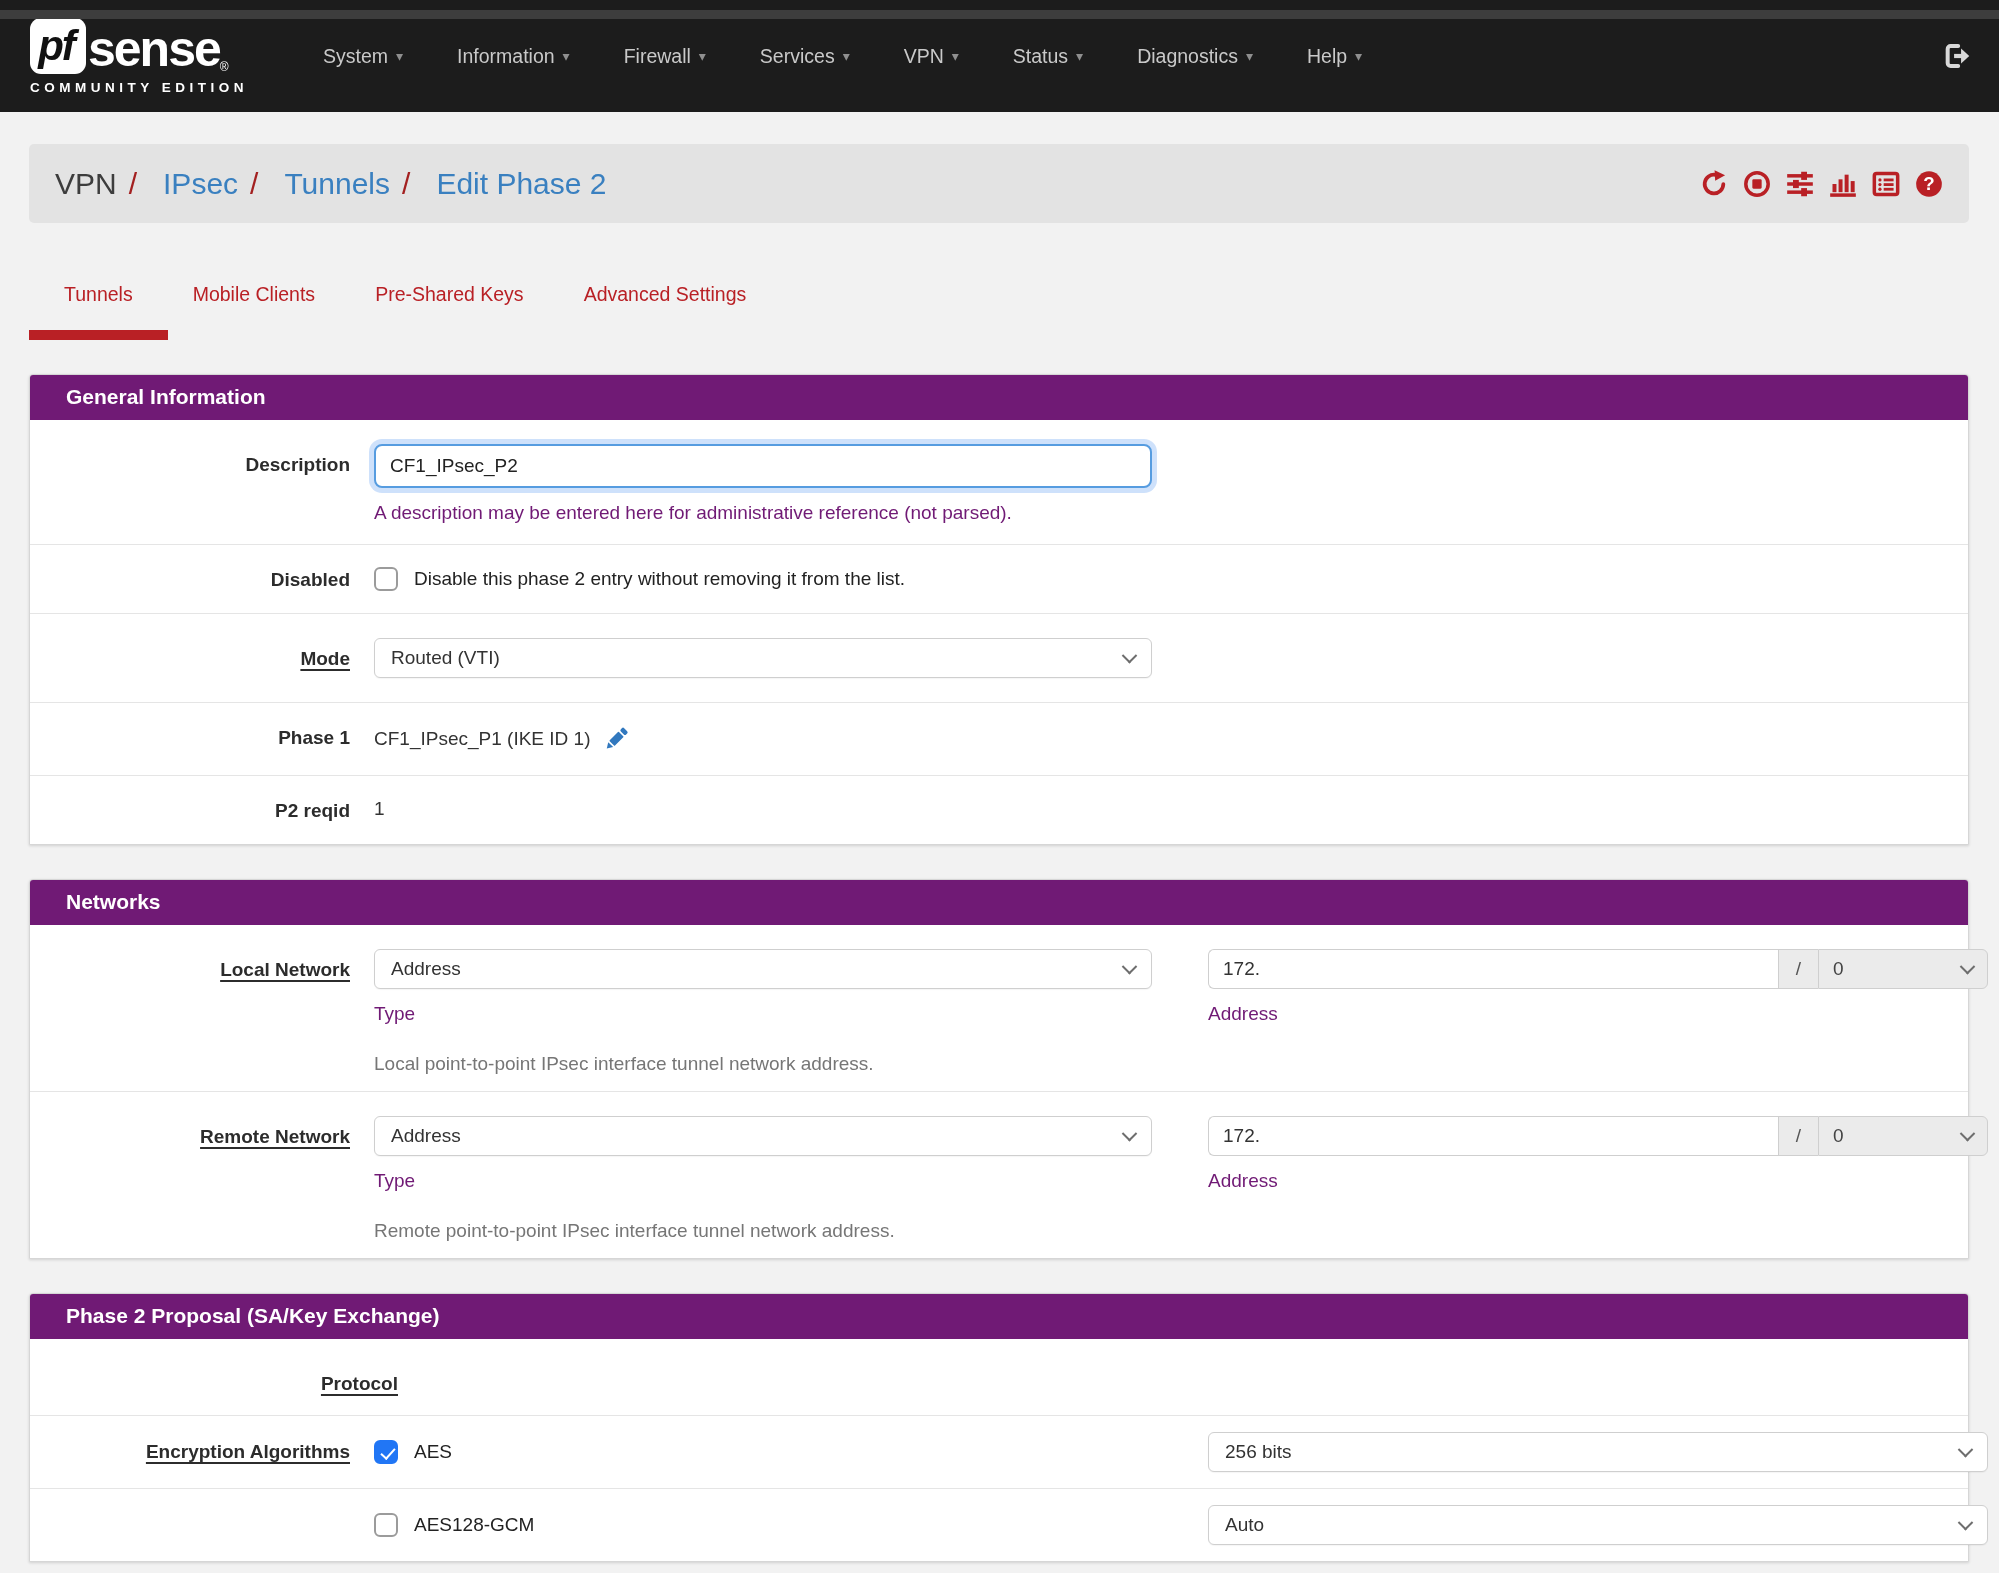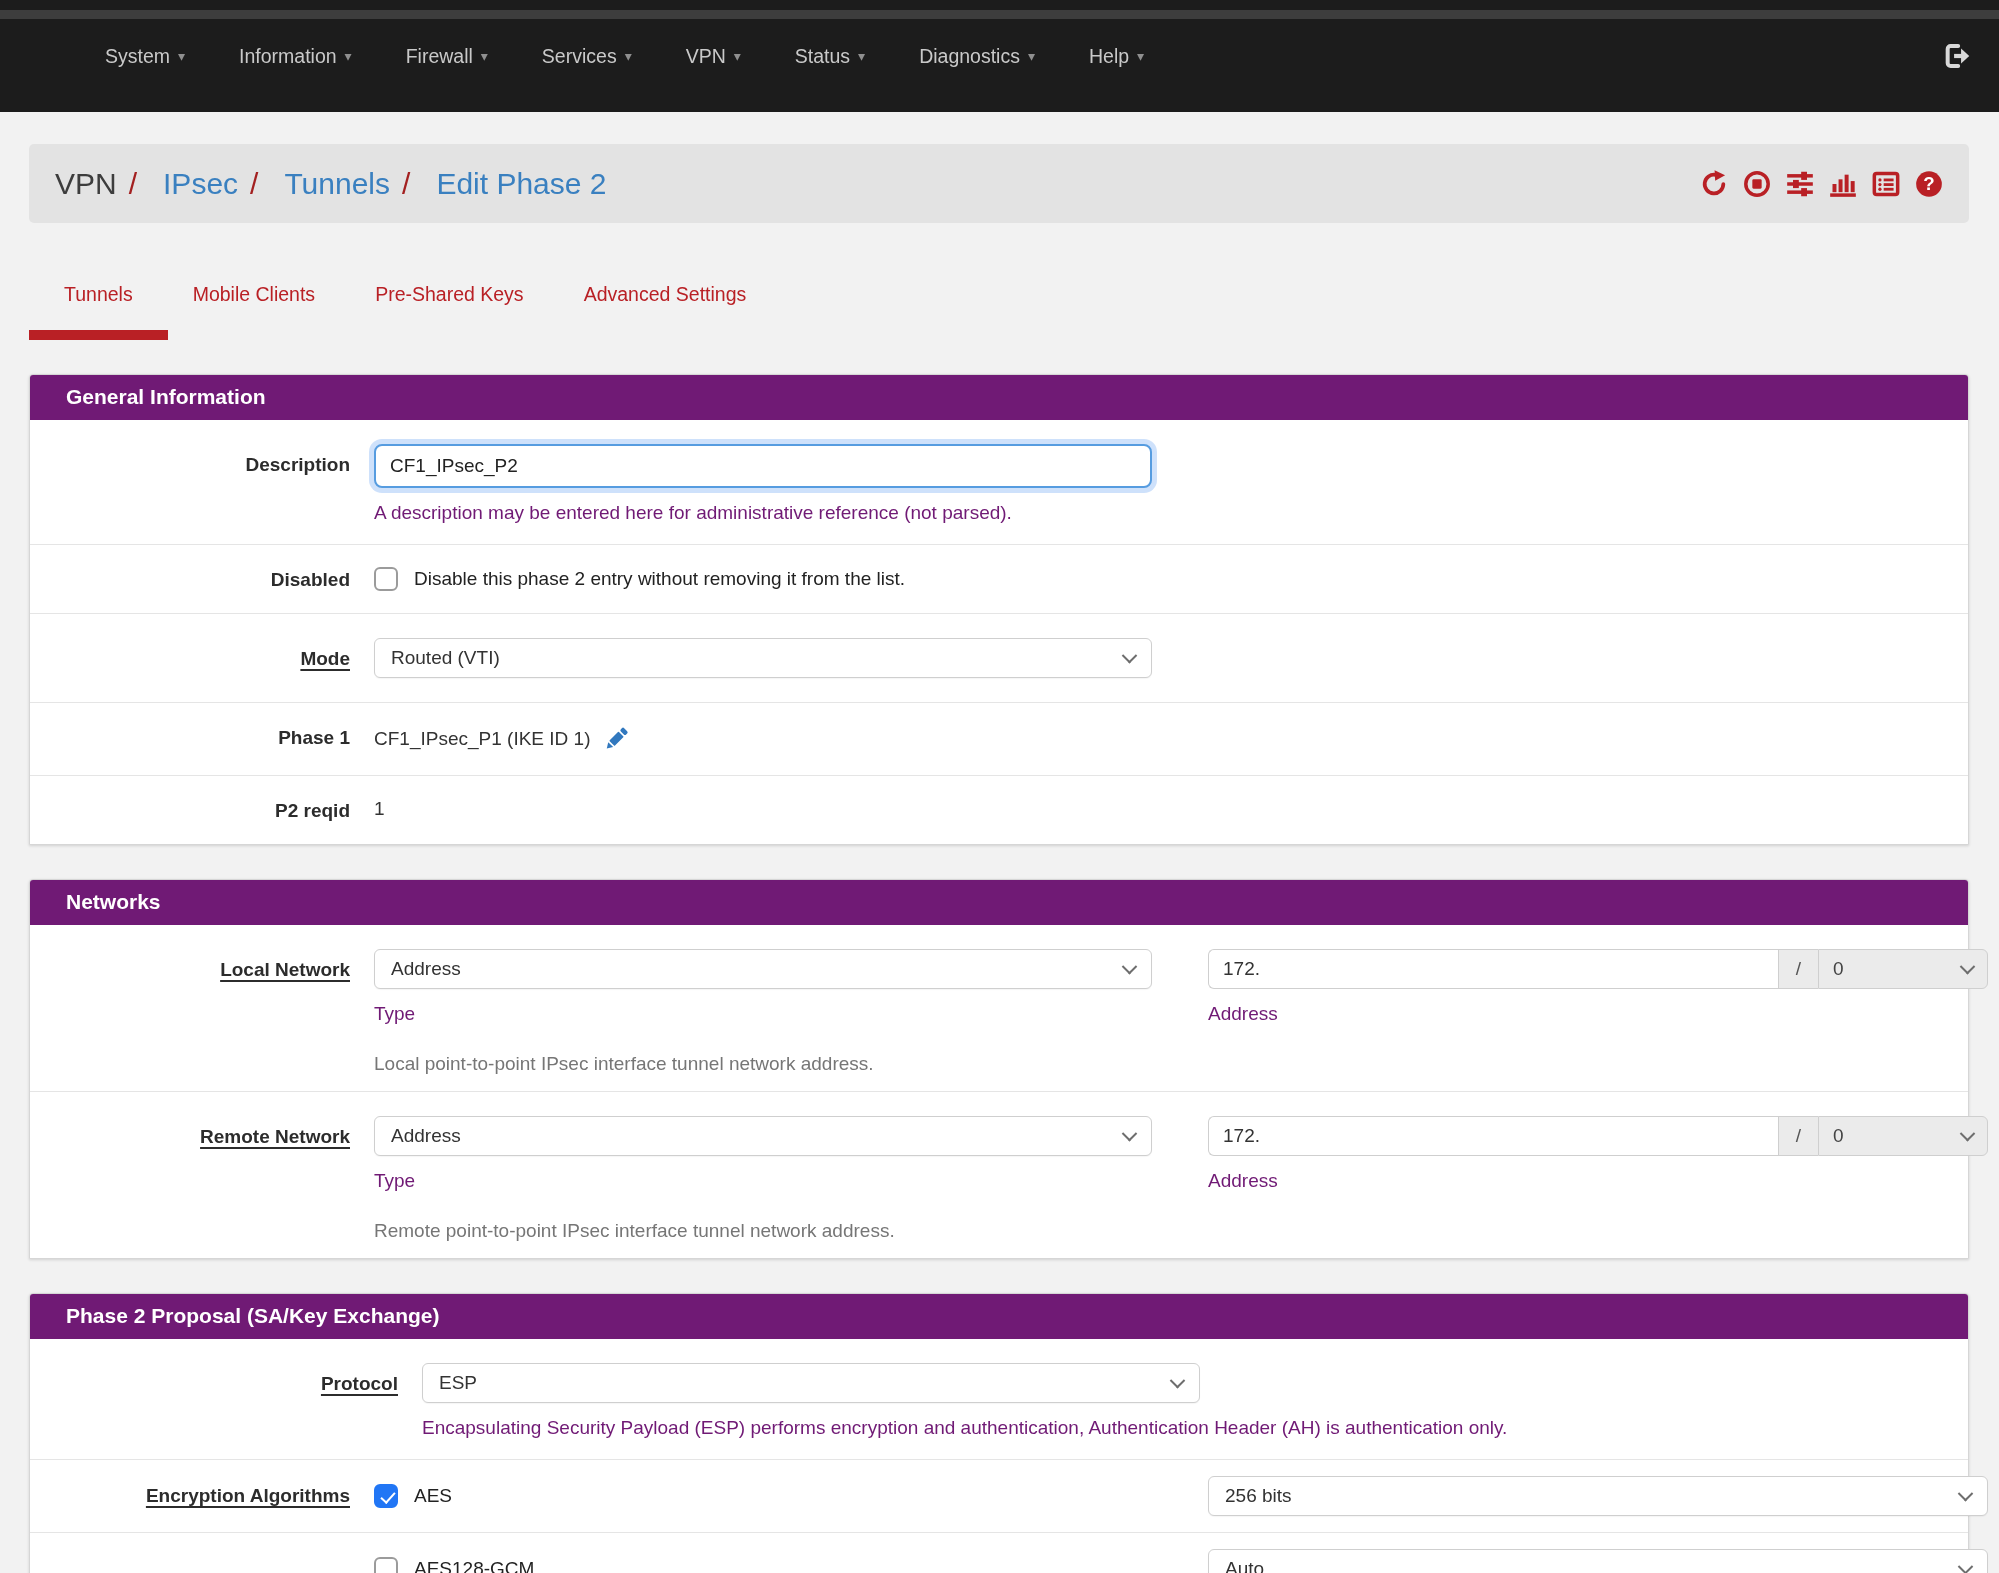--- a/index.html
+++ b/index.html
@@ -86,20 +86,30 @@
   .row-pad-mode { padding:24px 0; }
   .row-pad-net { padding:24px 0 16px; }
   .row-pad-proto { padding:24px 0 20px;margin-left:48px; }
   .lbl-pad { padding-top:10px; }
   svg { display:block; }
 </style>
 </head>
 <body>
 
 <nav class="navbar">
+  <a class="brand">
+    <span class="brand-row">
+      <span class="pf-box">
+          <span>pf</span>
+        </span>
+      <span class="sense">sense</span>
+      <span class="reg">®</span>
+    </span>
+    <span class="tagline">COMMUNITY EDITION</span>
+  </a>
   <ul class="nav-menu">
     <li>
         <span>System</span>
         <span class="caret">▾</span>
       </li>
     <li>
         <span>Information</span>
         <span class="caret">▾</span>
       </li>
     <li>
@@ -313,27 +323,20 @@
       <div class="bighelp">Remote point-to-point IPsec interface tunnel network address.</div>
     </div>
   </div>
 </section>
 
 <section class="panel">
   <header class="panel-heading">Phase 2 Proposal (SA/Key Exchange)</header>
 
   <div class="frow row-pad-proto">
     <div class="flabel lbl-pad"><span class="u">Protocol</span></div>
-    <div class="fcontent">
-      <div class="select">
-          <span>ESP</span>
-          <span class="chev"></span>
-        </div>
-      <div class="help">Encapsulating Security Payload (ESP) performs encryption and authentication, Authentication Header (AH) is authentication only.</div>
-    </div>
   </div>
 
   <div class="frow enc-row">
     <div class="flabel"><span class="u">Encryption Algorithms</span></div>
     <div class="fcontent" style="display:flex; align-items:center;">
       <div class="enc-left">
         <span class="checkbox checked"></span>
         <span>AES</span>
       </div>
       <div class="select" style="width:780px;">

